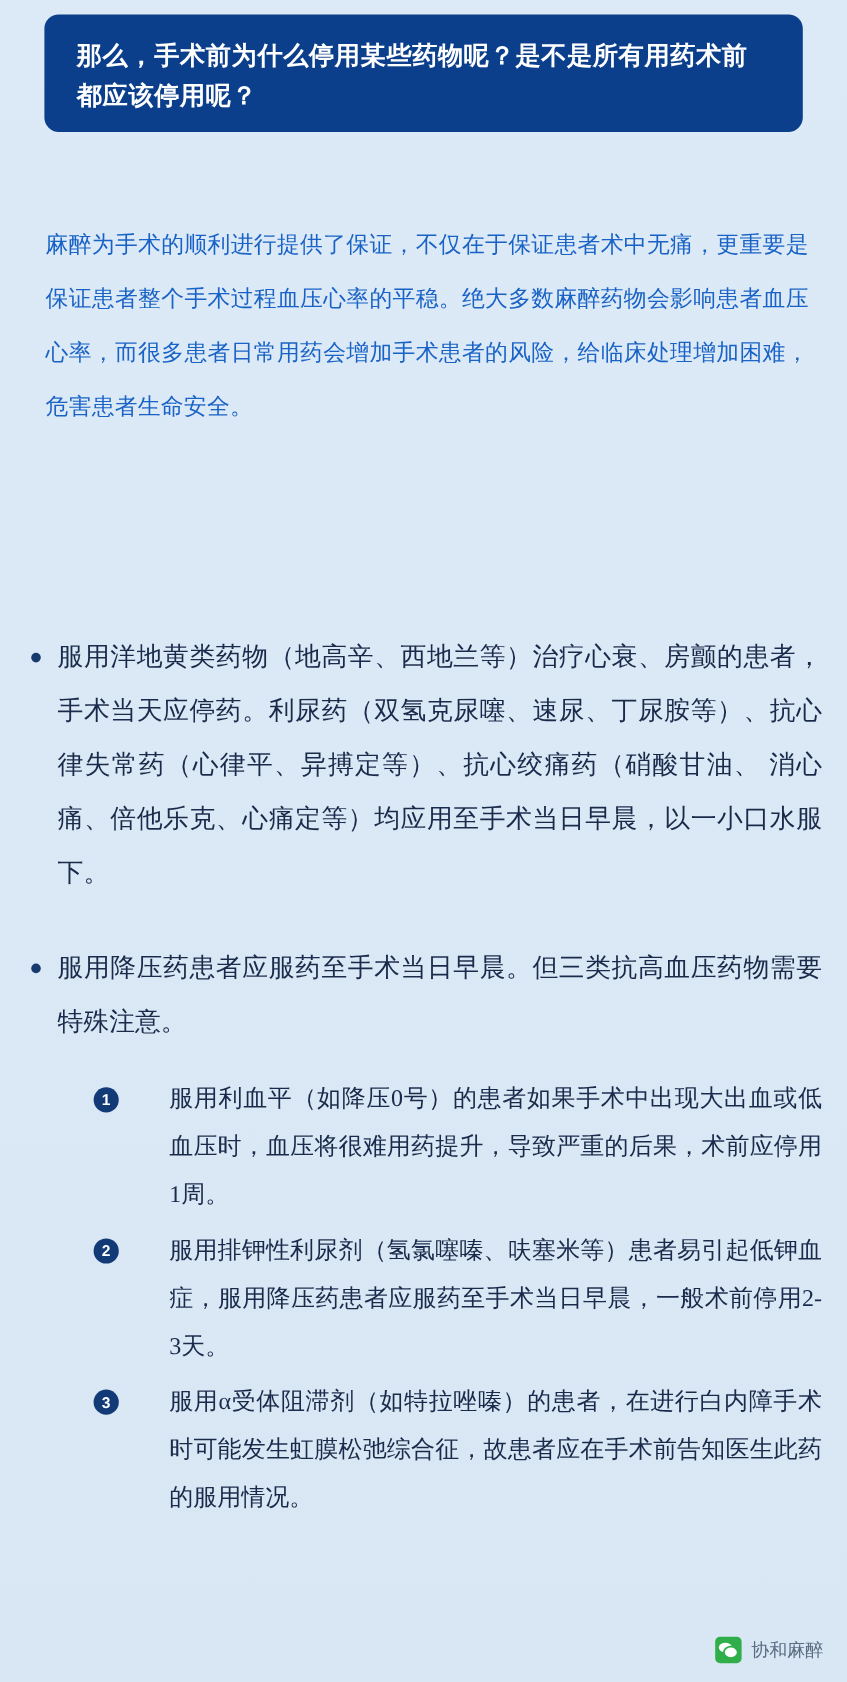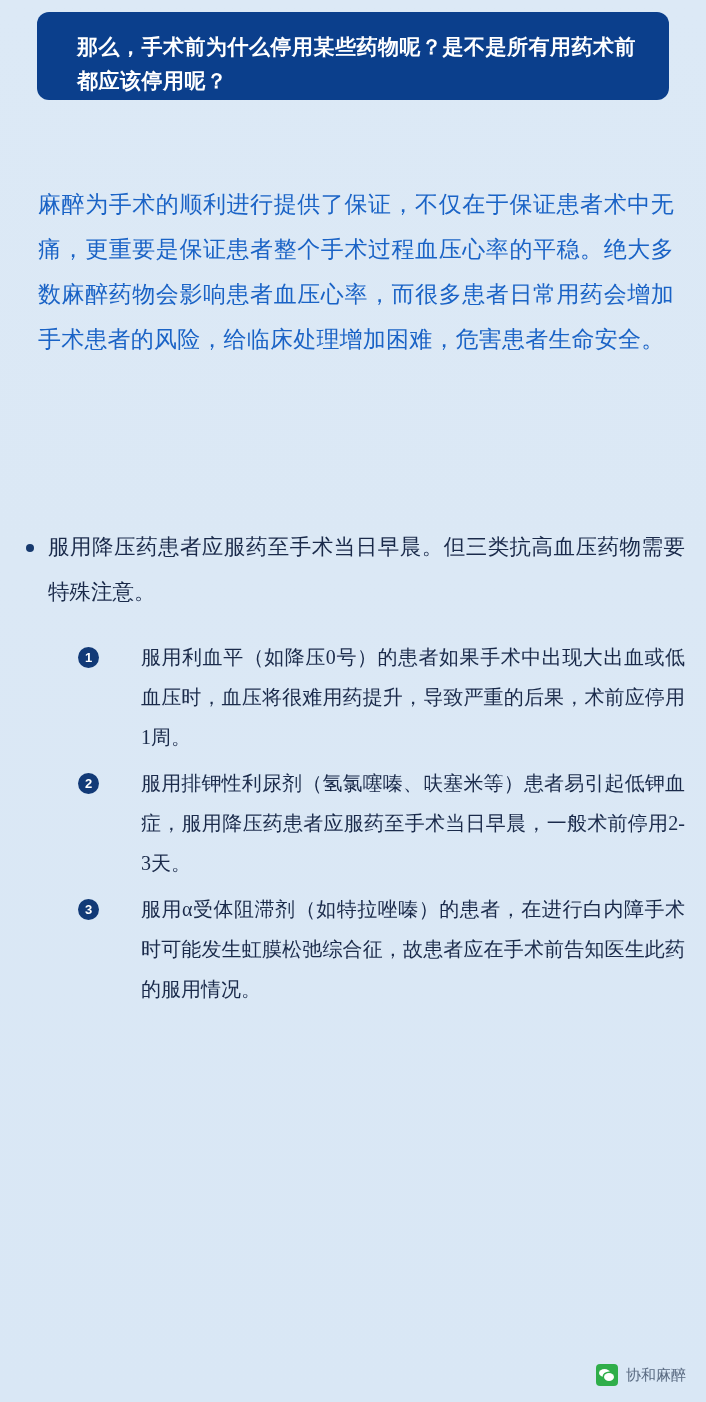--- a/index.html
+++ b/index.html
@@ -20,43 +20,43 @@
     background: linear-gradient(180deg, #dce9f6 0%, #dbe8f5 40%, #d9e7f5 100%);
     position: relative;
     box-sizing: border-box;
   }
   
   .banner {
     position: absolute;
     left: 37px;
     top: 12px;
     width: 632px;
-    height: 88px;
+    height: 98px;
     background: #0b3f8c;
     border-radius: 12px;
     box-sizing: border-box;
-    padding: 18px 28px 0 40px;
+    padding: 18px 28px 0 27px;
   }
   .banner-text {
     color: #ffffff;
     font-size: 21px;
     line-height: 34px;
     font-weight: bold;
     letter-spacing: 0.5px;
     white-space: pre-line;
     font-family: "Liberation Sans", sans-serif;
   }
   
   .intro {
     position: absolute;
     left: 38px;
     top: 182px;
     width: 636px;
     color: #1a63c6;
-    font-size: 23px;
+    font-size: 19px;
     line-height: 45px;
     letter-spacing: 0.2px;
     text-align: justify;
     font-family: "Liberation Sans", sans-serif;
   }
   
   .bullets {
     position: absolute;
     left: 20px;
     top: 525px;
@@ -166,20 +166,23 @@
 <div class="page">
 
   <div class="banner">
     <div class="banner-text">那么，手术前为什么停用某些药物呢？是不是所有用药术前都应该停用呢？</div>
   </div>
 
   <div class="intro">麻醉为手术的顺利进行提供了保证，不仅在于保证患者术中无痛，更重要是保证患者整个手术过程血压心率的平稳。绝大多数麻醉药物会影响患者血压心率，而很多患者日常用药会增加手术患者的风险，给临床处理增加困难，危害患者生命安全。</div>
 
   <div class="bullets">
 
+    <div class="bullet-item">
+      <span>服用洋地黄类药物（地高辛、西地兰等）治疗心衰、房颤的患者，手术当天应停药。利尿药（双氢克尿噻、速尿、丁尿胺等）、抗心律失常药（心律平、异搏定等）、抗心绞痛药（硝酸甘油、 消心痛、倍他乐克、心痛定等）均应用至手术当日早晨，以一小口水服下。</span>
+    </div>
 
     <div class="bullet-item">
       <span>服用降压药患者应服药至手术当日早晨。但三类抗高血压药物需要特殊注意。</span>
 
       <div class="numlist">
 
         <div class="num-item">
           <span class="num-badge">1</span>
           <span class="num-text">服用利血平（如降压0号）的患者如果手术中出现大出血或低血压时，血压将很难用药提升，导致严重的后果，术前应停用1周。</span>
         </div>

